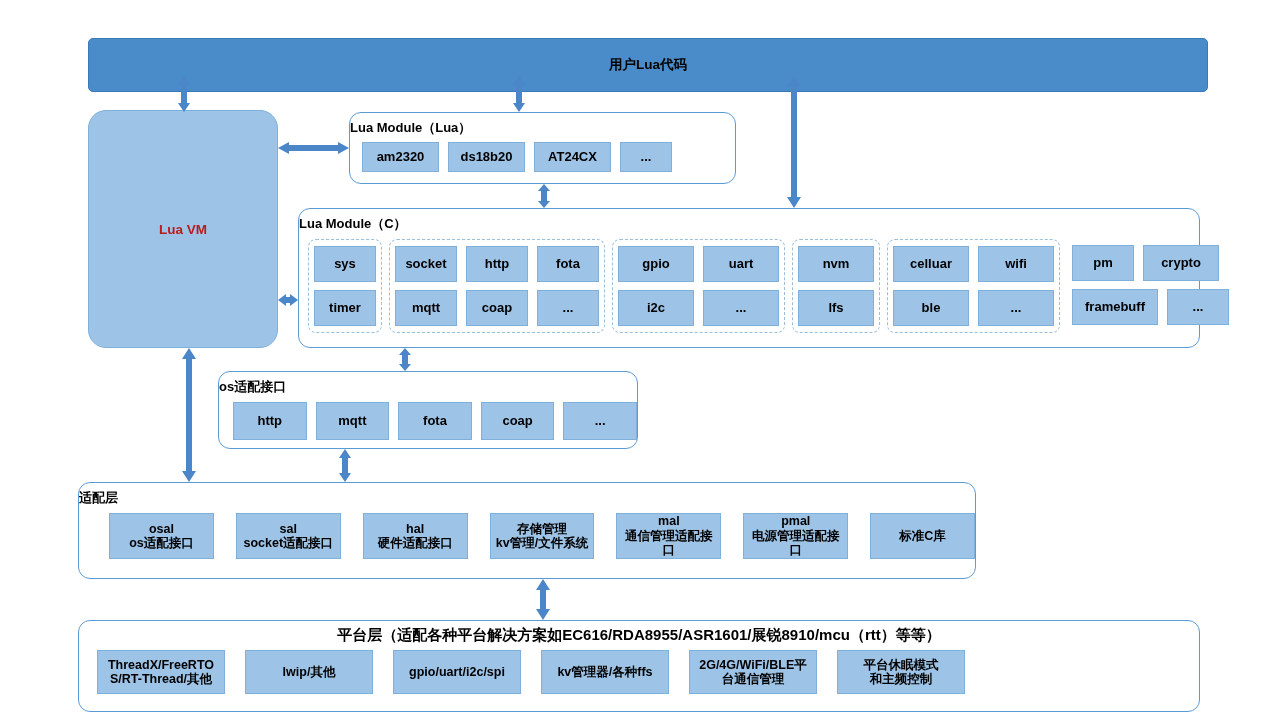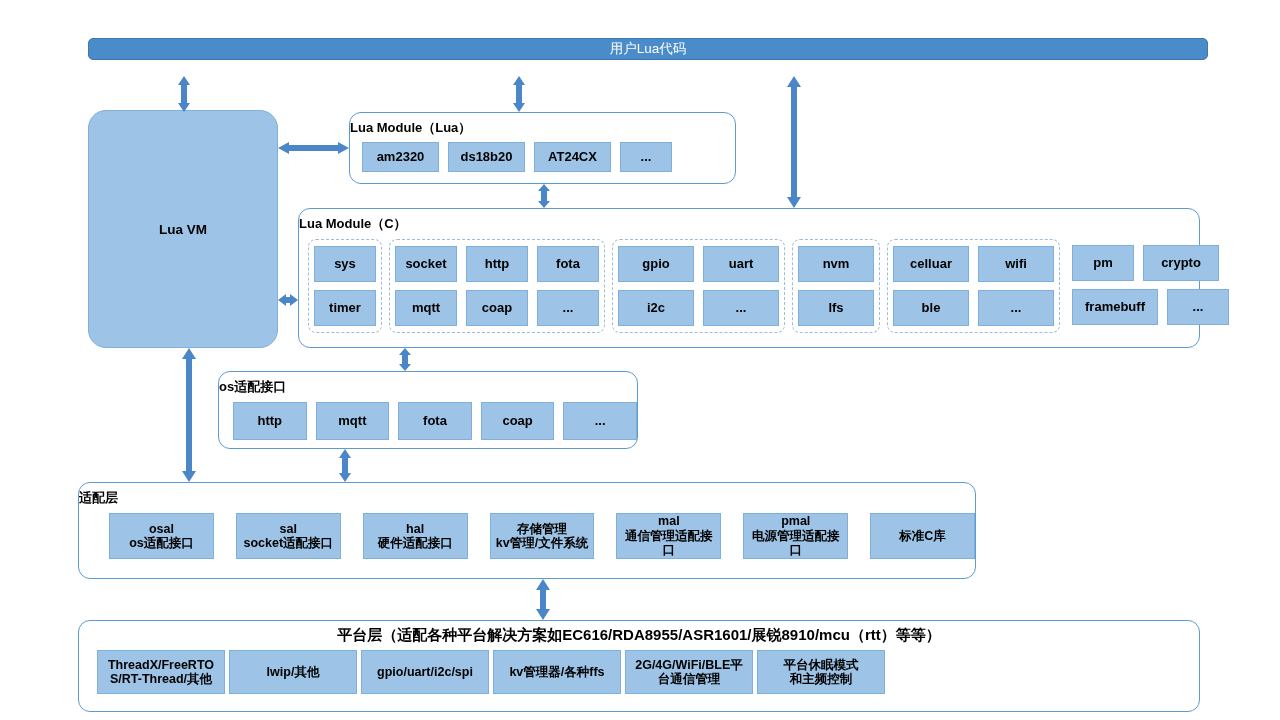--- a/index.html
+++ b/index.html
@@ -48,36 +48,36 @@
   .plain-group {
     padding: 6px 5px;
     display: flex;
     flex-direction: column;
     gap: 8px;
   }
   .row { display: flex; gap: 9px; }
 
   
   #topbar {
-    position: absolute; left: 88px; top: 38px; width: 1120px; height: 22px;
+    position: absolute; left: 88px; top: 38px; width: 1120px; height: 54px;
     background: #4A8BC9;
     border: 1px solid #3B79B4;
     border-radius: 5px;
     display: flex; align-items: center; justify-content: center;
-    color: #ffffff; font-weight: normal; font-size: 13.5px;
+    color: #000000; font-weight: bold; font-size: 13.5px;
   }
 
   
   #luavm {
     position: absolute; left: 88px; top: 110px; width: 190px; height: 238px;
     background: #9DC3E6;
     border: 1px solid #7FB0DC;
     border-radius: 18px;
     display: flex; align-items: center; justify-content: center;
-    font-weight: bold; font-size: 13.5px; color: #000000;
+    font-weight: bold; font-size: 13.5px; color: #b91c1c;
   }
 
   
   #mod-lua { left: 349px; top: 112px; width: 387px; height: 72px; }
   #mod-lua .row { margin: 5px 0 0 12px; }
   #mod-lua .chip { width: 77px; height: 30px; }
   #mod-lua .chip.small { width: 52px; }
 
   
   #mod-c { left: 298px; top: 208px; width: 902px; height: 140px; }
@@ -97,21 +97,21 @@
   
   #adapt { left: 78px; top: 482px; width: 898px; height: 97px; }
   #adapt .row { margin: 6px 0 0 30px; gap: 22px; }
   #adapt .chip { width: 131px; height: 46px; font-size: 12.5px; }
 
   
   #plat { left: 78px; top: 620px; width: 1122px; height: 92px; }
   #plat .title-line {
     text-align: center; font-weight: bold; font-size: 15px; margin-top: 5px;
   }
-  #plat .row { margin: 5px 0 0 18px; gap: 4px; }
+  #plat .row { margin: 5px 0 0 18px; gap: 20px; }
   #plat .chip { width: 128px; height: 44px; font-size: 12.5px; }
 
   
   .arrow { position: absolute; }
   .arrow svg { display: block; }
 </style>
 </head>
 <body>
 
 <div id="canvas">

